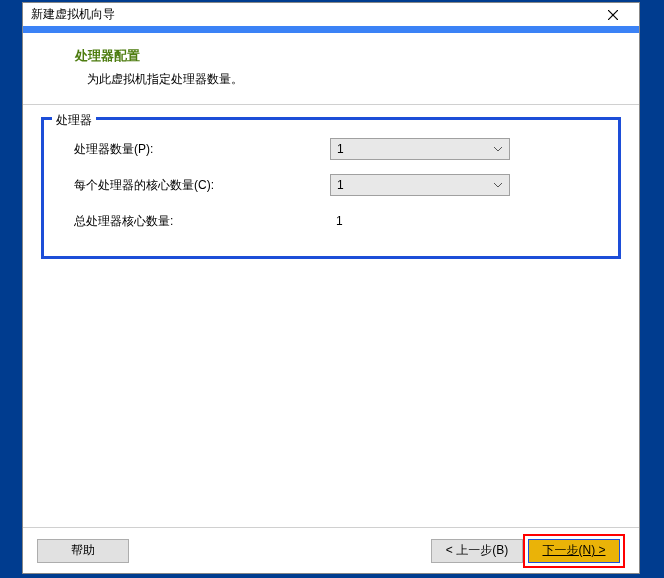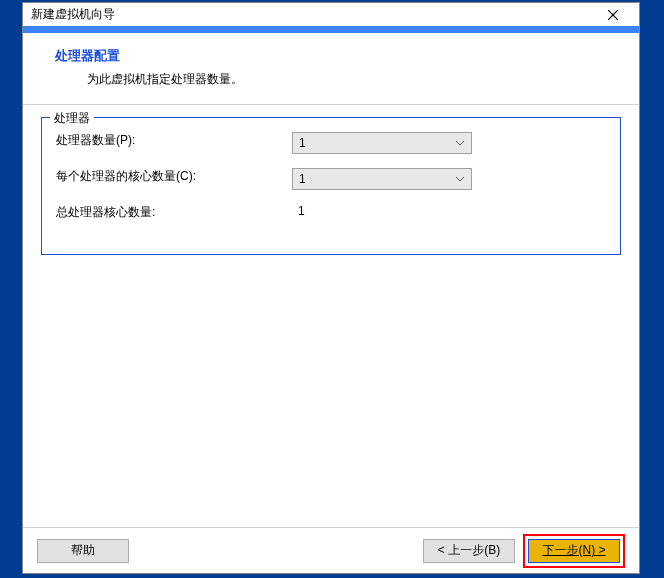--- a/index.html
+++ b/index.html
@@ -44,57 +44,58 @@
       background: transparent;
       border: none;
       cursor: pointer;
     }
     .header {
       padding: 14px 24px 10px 24px;
     }
     .header-title {
       font-weight: bold;
       font-size: 13px;
-      color: #1d4ed8;
-      margin-left: 8px;
+      color: #4d7c0f;
+      margin-left: 28px;
       margin-bottom: 6px;
     }
     .header-subtitle {
       font-size: 12px;
       color: #000000;
       margin-left: 40px;
     }
     .separator {
       border: none;
       border-top: 1px solid #d0d0d0;
       margin: 6px 0 0 0;
     }
     .content {
       flex: 1;
       padding: 12px 18px;
     }
     .groupbox {
-      border: 1px solid #1d4ed8;
-      padding: 14px 14px 14px 14px;
+      border: 3px solid #1d4ed8;
+      padding: 14px 14px 14px 30px;
       position: relative;
     }
     .group-legend {
       position: absolute;
       top: -8px;
       left: 8px;
       background: #ffffff;
       padding: 0 4px;
       font-size: 12px;
       color: #000;
     }
     .row {
       display: flex;
-      align-items: flex-start;
+      align-items: center;
       height: 30px;
       margin-bottom: 6px;
+      gap: 20px;
     }
     .row-label {
       width: 236px;
       color: #000;
       font-size: 12px;
     }
     .combo {
       width: 180px;
       height: 22px;
       background: #e8e8e8;
@@ -135,21 +136,21 @@
       border: 1px solid #adadad;
       font-size: 12px;
       color: #000;
       cursor: pointer;
       display: inline-flex;
       align-items: center;
       justify-content: center;
     }
     .footer-left { flex: 0 0 auto; }
     .footer-spacer { flex: 1; }
-    .footer-right { display: flex; gap: 8px; align-items: center; }
+    .footer-right { display: flex; gap: 0; align-items: center; }
     .btn-next {
       border: 1px solid #1d4ed8;
       background: #eab308;
       text-decoration: underline;
     }
     .highlight-box {
       border: 2px solid #ff0000;
       padding: 3px;
       display: inline-flex;
     }

